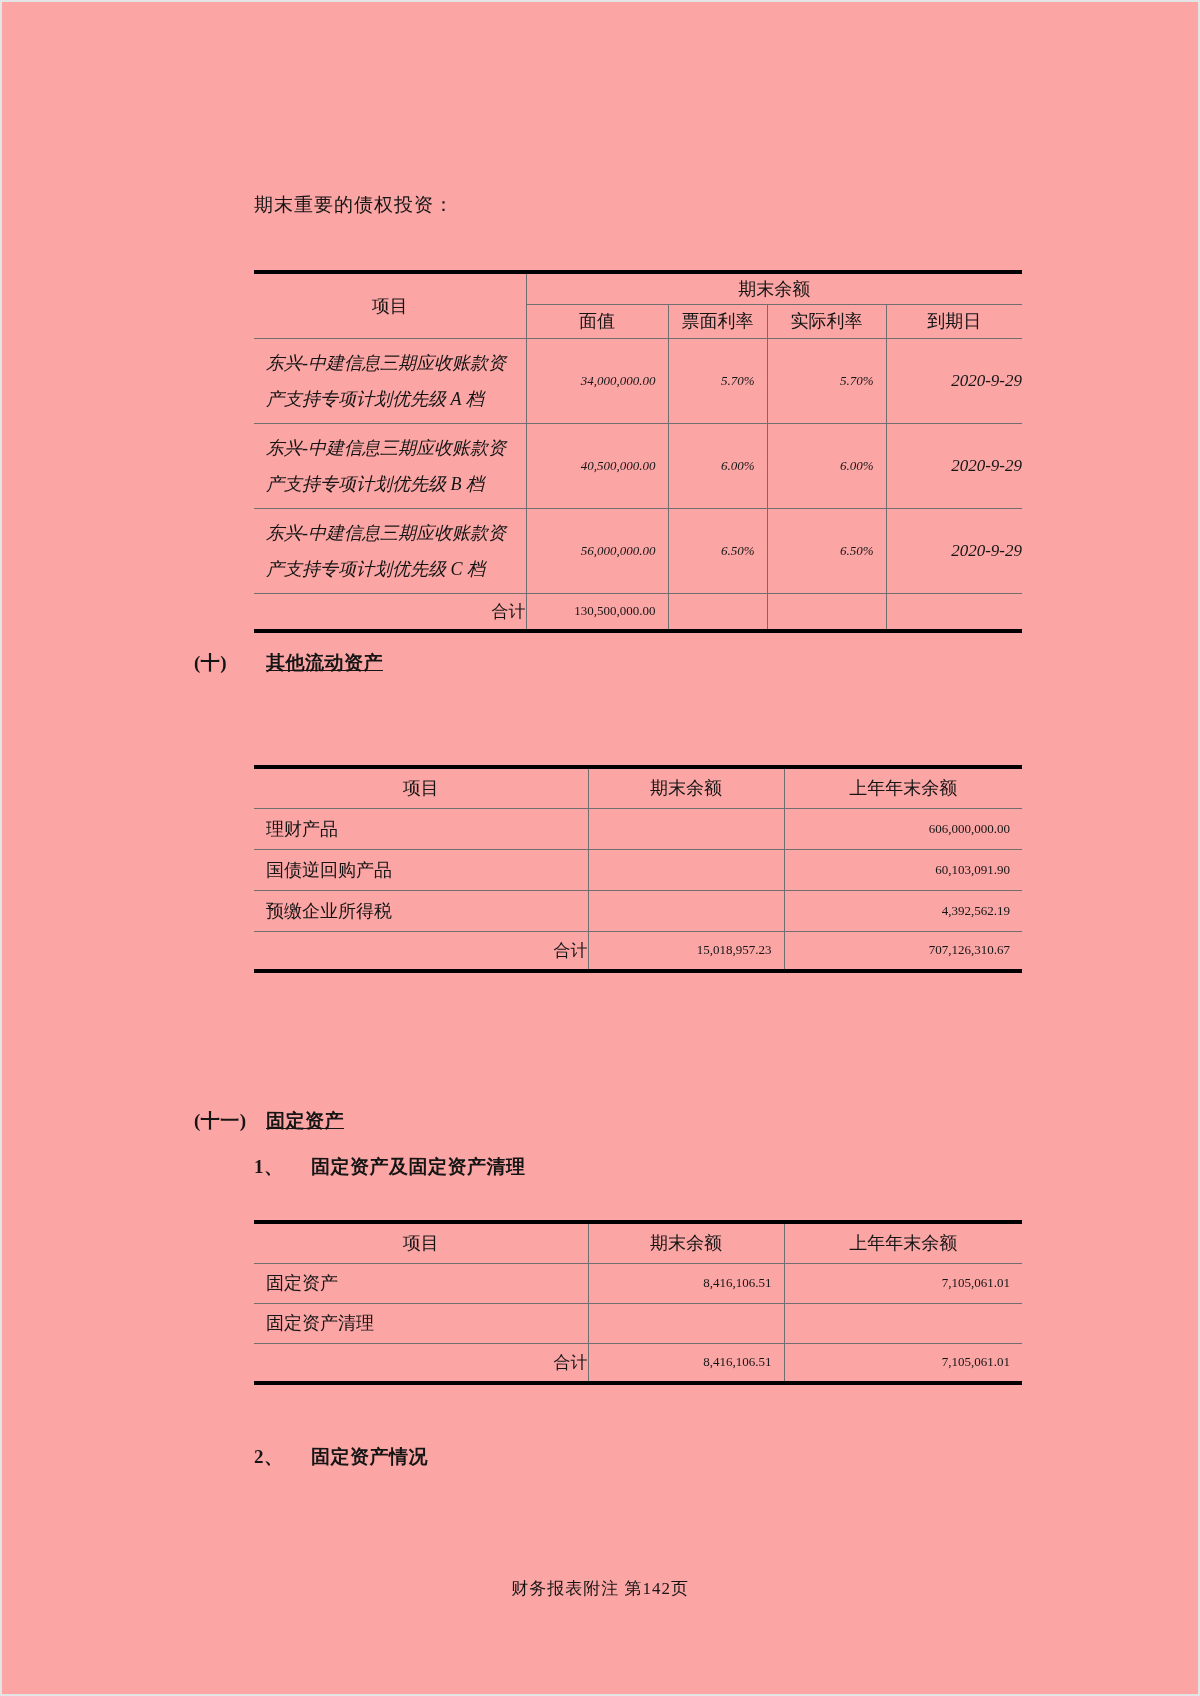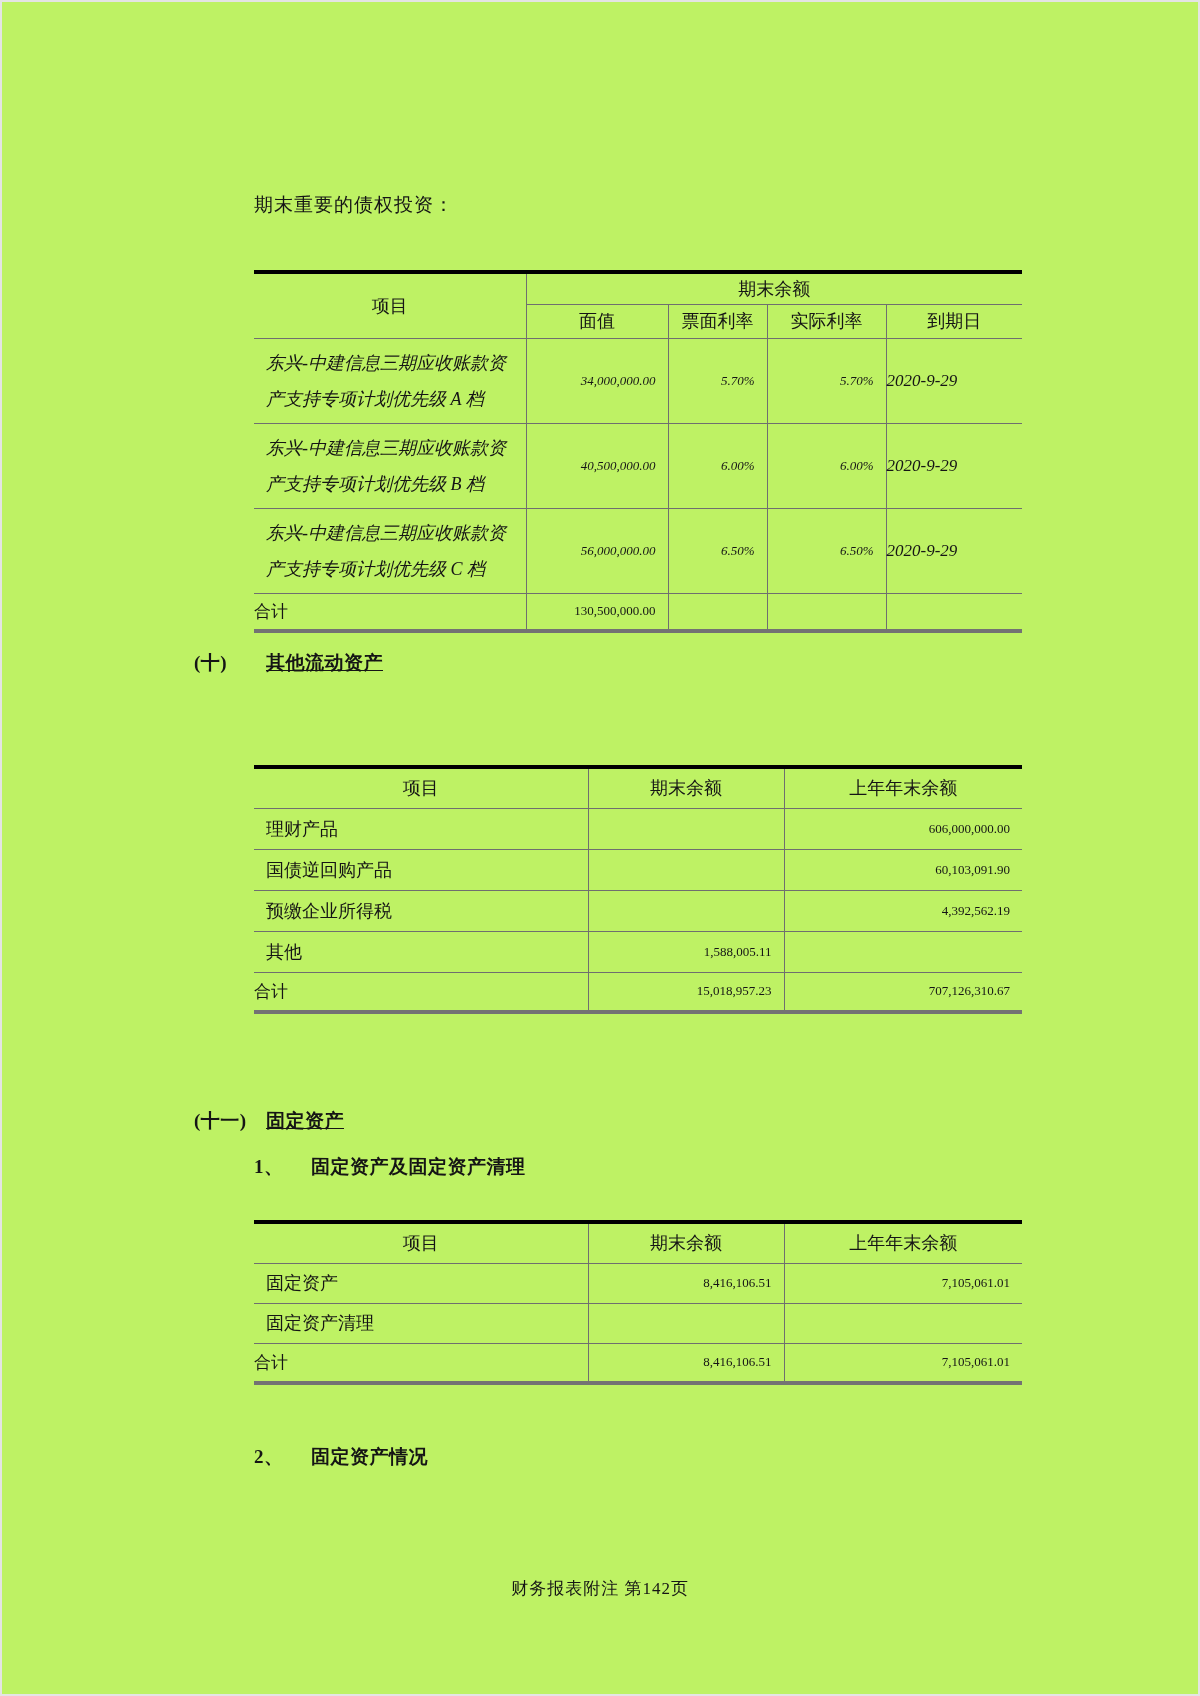--- a/index.html
+++ b/index.html
@@ -1,41 +1,41 @@
 <!DOCTYPE html>
 <html><head>
 <meta charset="utf-8">
 <style>
   * { margin:0; padding:0; box-sizing:border-box; }
   html,body { background:#ffffff; }
   .page {
     position:relative;
     width:1200px; height:1696px;
-    background:#bef264;
+    background:#fca5a5;
     border:2px solid #e4e4e4;
     font-family:"Liberation Serif","DejaVu Serif",serif;
     color:#151515;
     overflow:hidden;
   }
   .intro {
     position:absolute; left:252px; top:190px;
     font-size:19px; letter-spacing:1px;
   }
   
   table {
     position:absolute; left:252px;
     border-collapse:collapse; table-layout:fixed;
     border-top:4px solid #000;
-    border-bottom:4px solid #737373;
+    border-bottom:4px solid #000000;
     font-size:17px;
   }
   th,td { border:1px solid #6f6f6f; font-weight:normal; vertical-align:middle; }
   tr > *:first-child { border-left:none; }
   tr > *:last-child  { border-right:none; }
-  .c { text-align:left;margin-top:28px; }
+  .c { text-align:right;margin-top:28px; }
   .num { text-align:right; padding-right:12px; font-size:13px; }
   .name { text-align:left; padding:6px 12px; font-size:18px; line-height:36px; }
   .hdr { text-align:center; font-size:18px; }
 
   .t1 { top:268px; width:768px; }
   .t1 tr.h1 { height:32px; }
   .t1 tr.h2 { height:34px; }
   .t1 tr.data { height:76px;font-style:italic; }
   .t1 tr.total { height:38px; }
 
@@ -143,25 +143,20 @@
     <tr class="data">
       <td class="name">国债逆回购产品</td>
       <td class="num"></td>
       <td class="num">60,103,091.90</td>
     </tr>
     <tr class="data">
       <td class="name">预缴企业所得税</td>
       <td class="num"></td>
       <td class="num">4,392,562.19</td>
     </tr>
-    <tr class="data">
-      <td class="name">其他</td>
-      <td class="num">1,588,005.11</td>
-      <td class="num"></td>
-    </tr>
     <tr class="total">
       <td class="c">合计</td>
       <td class="num">15,018,957.23</td>
       <td class="num">707,126,310.67</td>
     </tr>
   </tbody>
     </table>
 
   <div class="sec" style="top:1106px">
     <span class="sec-num">(十一)</span><span class="sec-title">固定资产</span>

